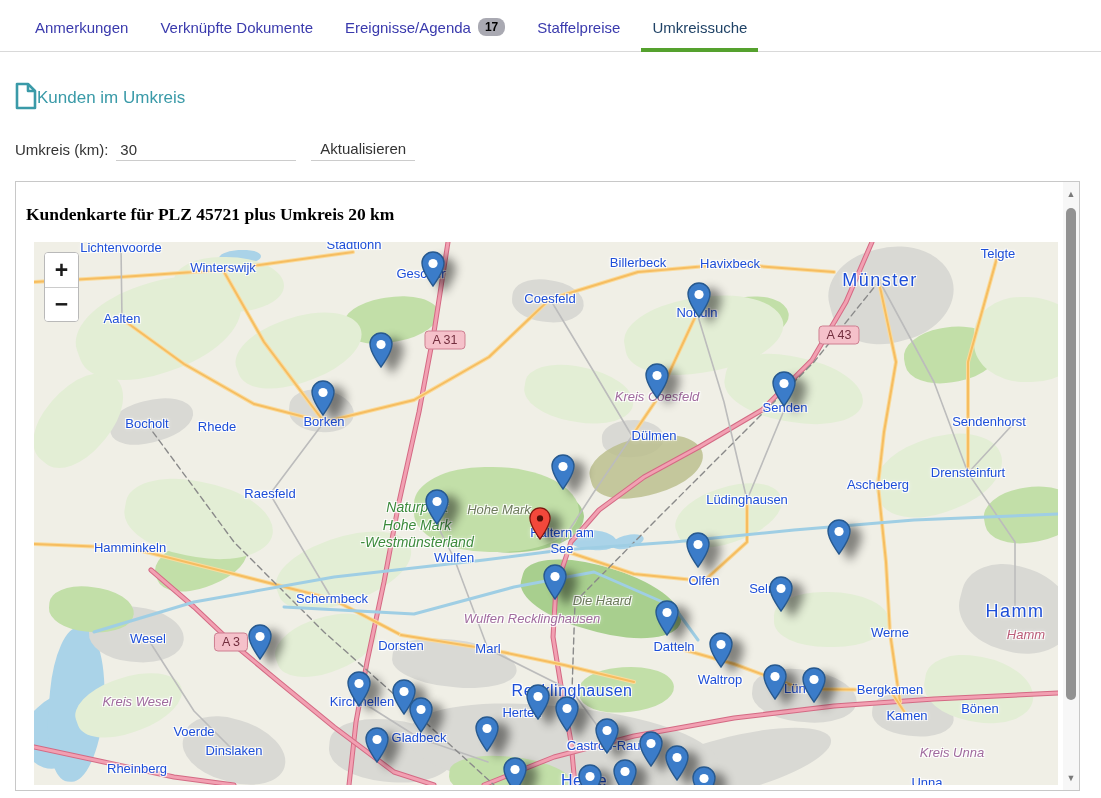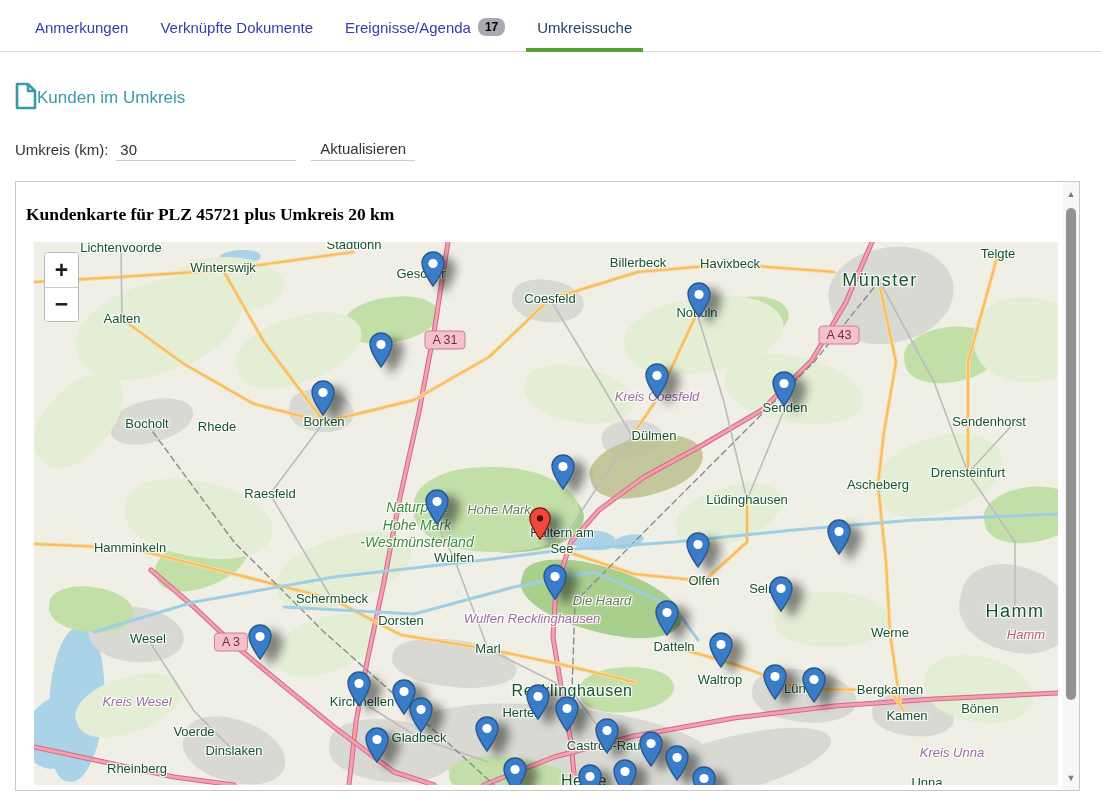--- a/index.html
+++ b/index.html
@@ -38,21 +38,21 @@
   .blob { position:absolute; border-radius:45% 55% 50% 48%; }
   .b-g1 { background:#e3eed5; }
   .b-g2 { background:#c2dfa8; }
   .b-g3 { background:#a8cf8e; }
   .b-ol { background:#b9bd8a; opacity:.8; }
   .b-ur { background:#d9d9d4; }
   .b-wa { background:#aad3e8; }
   #roadSvg { position:absolute; left:0; top:0; z-index:2; }
 
   .mlbl { position:absolute; transform:translate(-50%,-50%); z-index:3; white-space:pre-line;
-          text-align:center; font-size:13px; color:#14532d; line-height:1.25;
+          text-align:center; font-size:13px; color:#1d4ed8; line-height:1.25;
           text-shadow:-1px -1px 0 rgba(255,255,255,.85), 1px -1px 0 rgba(255,255,255,.85),
                       -1px 1px 0 rgba(255,255,255,.85), 1px 1px 0 rgba(255,255,255,.85),
                       0 0 5px #fff; }
   .mlbl-big { font-size:18px; letter-spacing:1.5px; }
   .mlbl-big2 { font-size:16px; letter-spacing:.5px; }
   .mlbl-district { font-style:italic; color:#a06a9e; }
   .mlbl-area { font-style:italic; color:#3c8a3c; font-size:14px; }
   .mlbl-nature { font-style:italic; color:#6d7a5c; }
   .mlbl-water { font-style:italic; color:#bb5c78; }
   .roadbadge { position:absolute; transform:translate(-50%,-50%); z-index:3;
@@ -81,20 +81,23 @@
 <nav class="tabs">
   <div class="tab">
     <span>Anmerkungen</span>
   </div>
   <div class="tab">
     <span>Verknüpfte Dokumente</span>
   </div>
   <div class="tab">
     <span>Ereignisse/Agenda</span>
     <span class="badge">17</span>
+  </div>
+  <div class="tab">
+    <span>Staffelpreise</span>
   </div>
   <div class="tab active">
     <span>Umkreissuche</span>
   </div>
 </nav>
 
 <div class="sect">
   <span>
     <svg width="22" height="28" viewBox="0 0 22 28" fill="none">
       <path d="M2 2 h11 l7 7 v17 h-18 z" stroke="#3a9aa8" stroke-width="2.6" stroke-linejoin="round"></path>
@@ -245,21 +248,21 @@
       <span class="mlbl mlbl-nature" style="left: 465px; top: 268px;">Hohe Mark</span>
       <span class="mlbl" style="left: 420px; top: 316px;">Wulfen</span>
       <span class="mlbl" style="left: 528px; top: 299px;">Haltern am
 See</span>
       <span class="mlbl" style="left: 96px; top: 306px;">Hamminkeln</span>
       <span class="mlbl" style="left: 298px; top: 357px;">Schermbeck</span>
       <span class="mlbl" style="left: 670px; top: 339px;">Olfen</span>
       <span class="mlbl mlbl-nature" style="left: 568px; top: 359px;">Die Haard</span>
       <span class="mlbl mlbl-district" style="left: 498px; top: 377px;">Wulfen Recklinghausen</span>
       <span class="mlbl" style="left: 730px; top: 347px;">Selm</span>
-      <span class="mlbl" style="left: 367px; top: 379px;">Dorsten</span>
+      <span class="mlbl" style="left: 367px; top: 404px;">Dorsten</span>
       <span class="mlbl" style="left: 454px; top: 407px;">Marl</span>
       <span class="mlbl" style="left: 114px; top: 397px;">Wesel</span>
       <span class="mlbl mlbl-district" style="left: 103px; top: 460px;">Kreis Wesel</span>
       <span class="mlbl" style="left: 160px; top: 490px;">Voerde</span>
       <span class="mlbl" style="left: 200px; top: 509px;">Dinslaken</span>
       <span class="mlbl" style="left: 103px; top: 527px;">Rheinberg</span>
       <span class="mlbl" style="left: 328px; top: 460px;">Kirchhellen</span>
       <span class="mlbl" style="left: 385px; top: 496px;">Gladbeck</span>
       <span class="mlbl" style="left: 488px; top: 471px;">Herten</span>
       <span class="mlbl mlbl-big2" style="left: 538px; top: 449px;">Recklinghausen</span>

